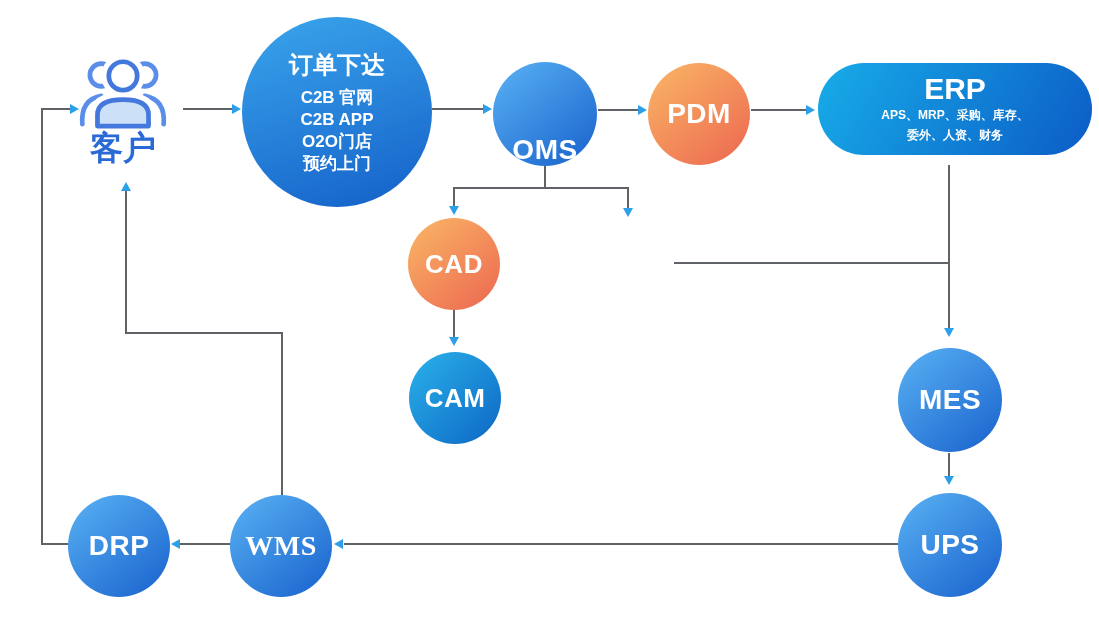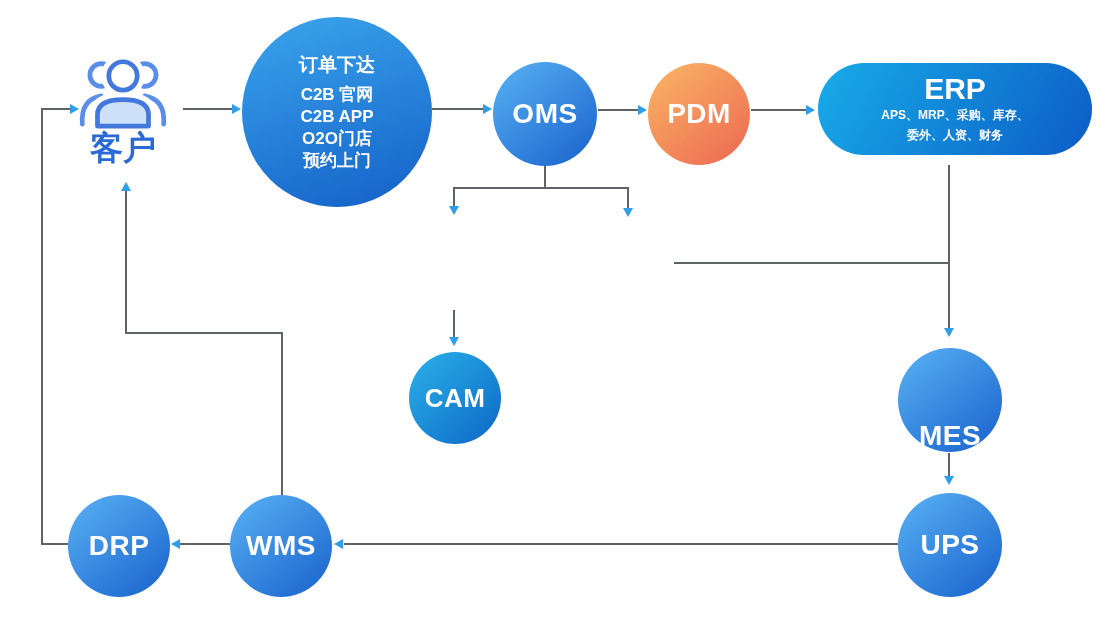--- a/index.html
+++ b/index.html
@@ -50,34 +50,34 @@
   
   .node{position:absolute;border-radius:50%;display:flex;flex-direction:column;align-items:center;justify-content:center;color:#ffffff;font-weight:bold;text-align:center;box-sizing:border-box;}
   .node .lbl{font-size:28px;letter-spacing:0.5px;}
   .g-blue{background:linear-gradient(140deg,#57aff2 4%,#1a64ce 96%);}
   .g-orange{background:linear-gradient(140deg,#f9b264 6%,#ed6b52 94%);}
   .g-cyan{background:linear-gradient(135deg,#29aee8 5%,#0e6ac6 95%);}
   .g-order{background:linear-gradient(162deg,#3aa5ec 0%,#1460c8 100%);}
   .g-erp{background:linear-gradient(120deg,#17ace8 0%,#0c5cc6 100%);}
 
   .n-order{left:242px;top:17px;width:190px;height:190px;}
-  .n-order .title{font-size:19px;margin-bottom:6px;}
+  .n-order .title{font-size:24px;margin-bottom:6px;}
   .n-order .item{font-size:17px;line-height:22px;}
-  .n-oms{left:493px;top:62px;width:104px;height:104px;}
+  .n-oms{left:493px;top:62px;width:104px;height:104px;justify-content:flex-end;}
   .n-pdm{left:648px;top:63px;width:102px;height:102px;}
   .n-erp{left:818px;top:63px;width:274px;height:92px;border-radius:51px;}
   .n-erp .title{font-size:30px;line-height:32px;}
   .n-erp .sub{font-size:12px;line-height:20px;}
   .n-cad{left:408px;top:218px;width:92px;height:92px;}
   .n-cad .lbl,.n-cam .lbl,.n-gst .lbl{font-size:26px;}
   .n-gst{left:581px;top:221px;width:92px;height:92px;background:#ffffff;border:3px solid #1c93e4;color:#1565d2;}
   .n-cam{left:409px;top:352px;width:92px;height:92px;}
-  .n-mes{left:898px;top:348px;width:104px;height:104px;justify-content:flex-end;}
+  .n-mes{left:898px;top:348px;width:104px;height:104px;}
   .n-ups{left:898px;top:493px;width:104px;height:104px;}
-  .n-wms{left:230px;top:495px;width:102px;height:102px;}
+  .n-wms{left:230px;top:495px;width:102px;height:102px;font-family:Liberation Serif, serif;}
   .n-drp{left:68px;top:495px;width:102px;height:102px;}
 
   
   .customer{position:absolute;left:68px;top:52px;width:110px;display:flex;flex-direction:column;align-items:center;}
   .customer .cust-label{font-size:33px;font-weight:bold;color:#2a6ad6;margin-top:0px;line-height:32px;}
 </style>
 </head>
 <body>
 
 <div class="canvas">
@@ -159,20 +159,23 @@
   <div class="node n-pdm g-orange">
     <div class="lbl">PDM</div>
   </div>
 
   <div class="node n-erp g-erp">
     <div class="title">ERP</div>
     <div class="sub">APS、MRP、采购、库存、</div>
     <div class="sub">委外、人资、财务</div>
   </div>
 
+  <div class="node n-cad g-orange">
+    <div class="lbl">CAD</div>
+  </div>
 
 
   <div class="node n-cam g-cyan">
     <div class="lbl">CAM</div>
   </div>
 
   <div class="node n-mes g-blue">
     <div class="lbl">MES</div>
   </div>
 

